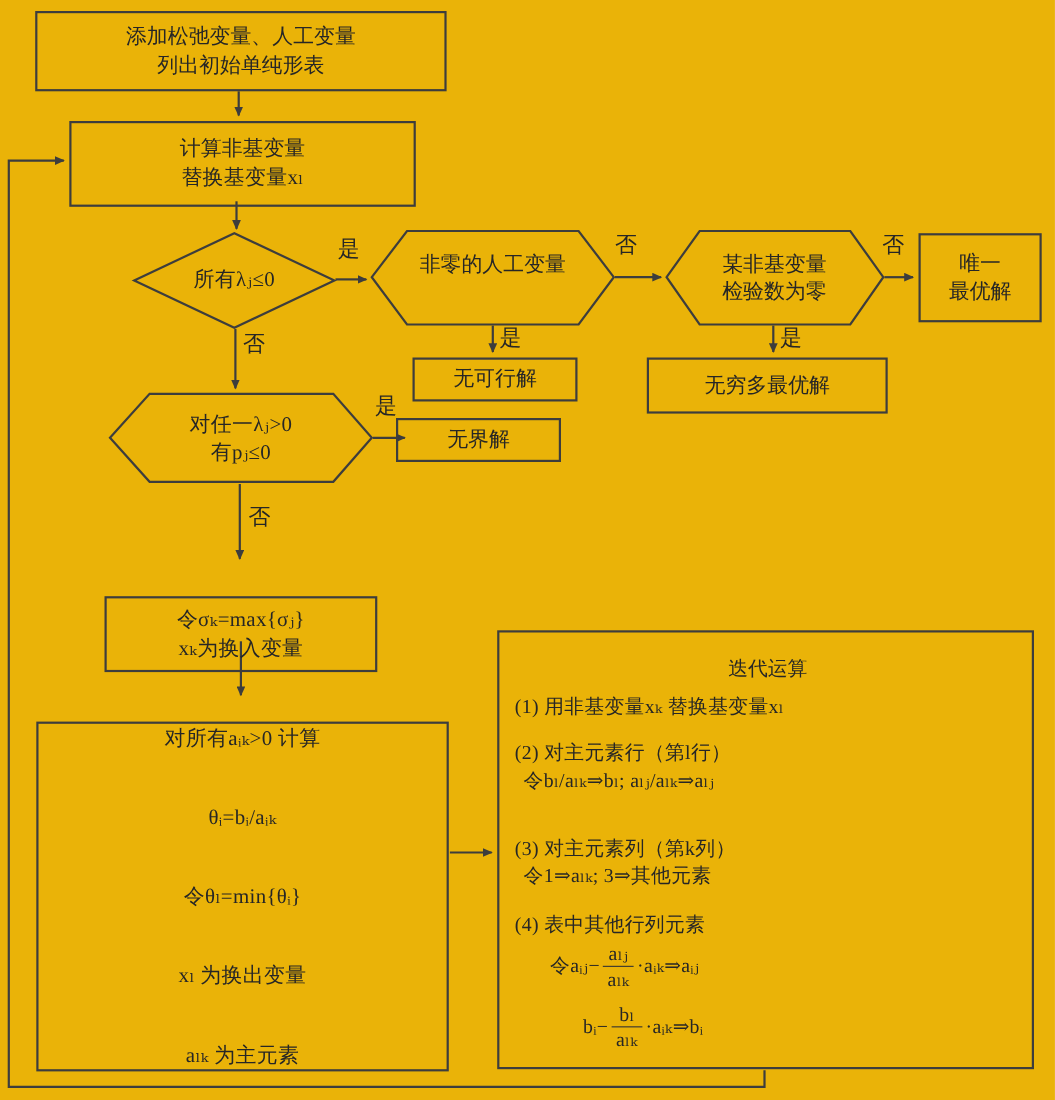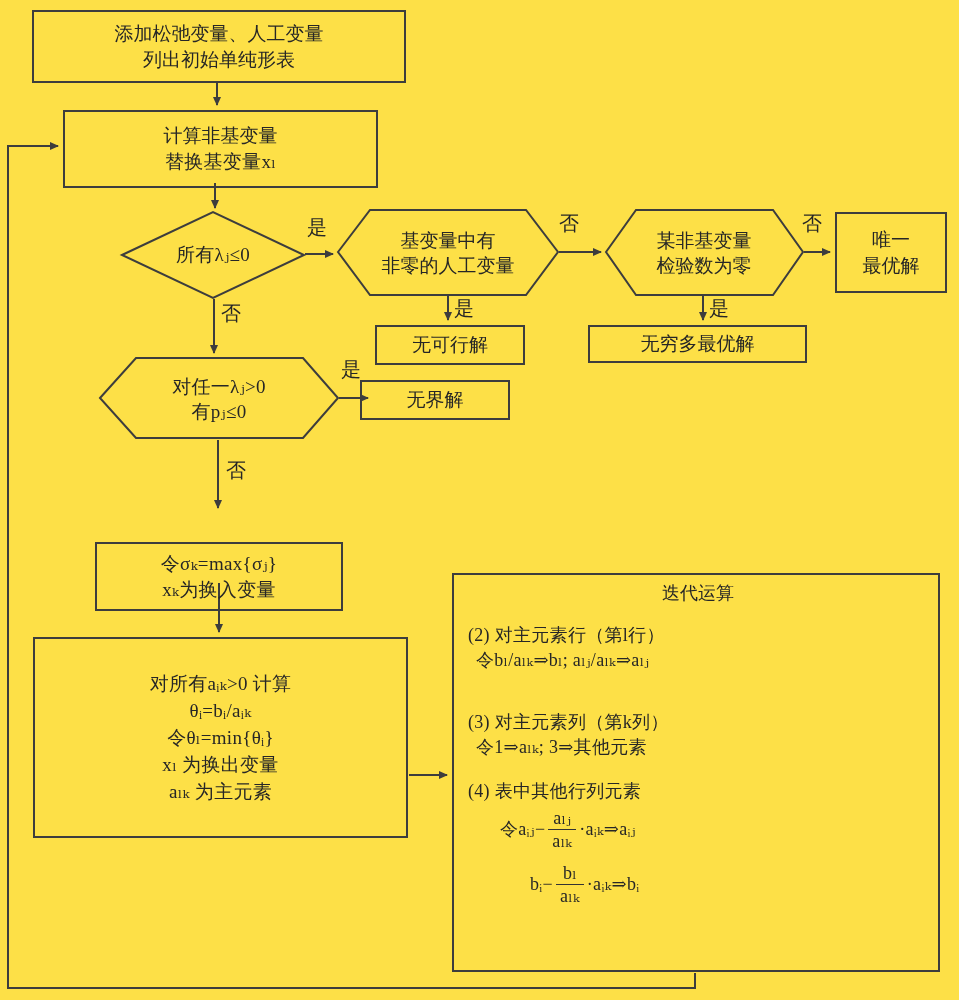--- a/index.html
+++ b/index.html
@@ -3,21 +3,21 @@
 <meta charset="utf-8">
 <style>
   html,body{margin:0;padding:0;}
   body{
     background:#e9e7e2;
     font-family:"Liberation Serif","DejaVu Serif",serif;
   }
   #canvas{
     position:relative;
     width:959px;height:1000px;
-    background:#fde047;
+    background:#eab308;
     color:#262626;
     overflow:hidden;
   }
   #wires{position:absolute;left:0;top:0;z-index:1;}
   .node{
     position:absolute;z-index:2;
     border:2px solid #3d3d3d;
     display:flex;flex-direction:column;
     align-items:center;justify-content:center;
     text-align:center;
@@ -101,43 +101,44 @@
 
   <div class="node" style="left:835px;top:212px;width:112px;height:81px;">
     <span>唯一</span>
     <span>最优解</span>
   </div>
 
   <div class="node" style="left:375px;top:325px;width:150px;height:40px;">
     <span>无可行解</span>
   </div>
 
-  <div class="node" style="left:588px;top:325px;width:219px;height:38px;">
+  <div class="node" style="left:588px;top:325px;width:219px;height:51px;">
     <span>无穷多最优解</span>
   </div>
 
   <div class="node" style="left:360px;top:380px;width:150px;height:40px;">
     <span>无界解</span>
   </div>
 
   <div class="node" style="left:95px;top:542px;width:248px;height:69px;">
     <span class="math">令σₖ=max{σⱼ}</span>
     <span class="math">xₖ为换入变量</span>
   </div>
 
-  <div class="node" style="left:33px;top:637px;width:375px;height:201px;line-height:27px;">
+  <div class="node" style="left:33px;top:656px;width:375px;height:318px;line-height:27px;gap:45px;">
     <span class="math">对所有aᵢₖ&gt;0 计算</span>
     <span class="math">θᵢ=bᵢ/aᵢₖ</span>
     <span class="math">令θₗ=min{θᵢ}</span>
     <span class="math">xₗ 为换出变量</span>
     <span class="math">aₗₖ 为主元素</span>
   </div>
 
-  <div class="node" id="iterate-box" style="left:452px;top:573px;width:488px;height:399px;">
+  <div class="node" id="iterate-box" style="left:452px;top:573px;width:488px;height:399px;justify-content:center;">
     <div class="it-title">迭代运算</div>
+    <div class="it-line1 math">(1) 用非基变量xₖ 替换基变量xₗ</div>
     <div class="it-line2 math">(2) 对主元素行（第l行）</div>
     <div class="it-f2 math">令bₗ/aₗₖ⇒bₗ; aₗⱼ/aₗₖ⇒aₗⱼ</div>
     <div class="it-line3 math">(3) 对主元素列（第k列）</div>
     <div class="it-f3 math">令1⇒aₗₖ; 3⇒其他元素</div>
     <div class="it-line4 math">(4) 表中其他行列元素</div>
     <div class="frac-line f1 math">
       <span>令aᵢⱼ−</span>
       <span class="frac">
         <span class="num">aₗⱼ</span>
         <span class="den">aₗₖ</span>
@@ -150,21 +151,20 @@
         <span class="num">bₗ</span>
         <span class="den">aₗₖ</span>
       </span>
       <span>·aᵢₖ⇒bᵢ</span>
     </div>
   </div>
 
   <div class="shape-label math" style="left:123px;top:242px;width:180px;">所有λⱼ≤0</div>
 
   <div class="shape-label" style="left:358px;top:228px;width:180px;">
-    <div>基变量中有</div>
     <div>非零的人工变量</div>
   </div>
 
   <div class="shape-label" style="left:614px;top:228px;width:180px;">
     <div>某非基变量</div>
     <div>检验数为零</div>
   </div>
 
   <div class="shape-label math" style="left:129px;top:374px;width:180px;">
     <div>对任一λⱼ&gt;0</div>

